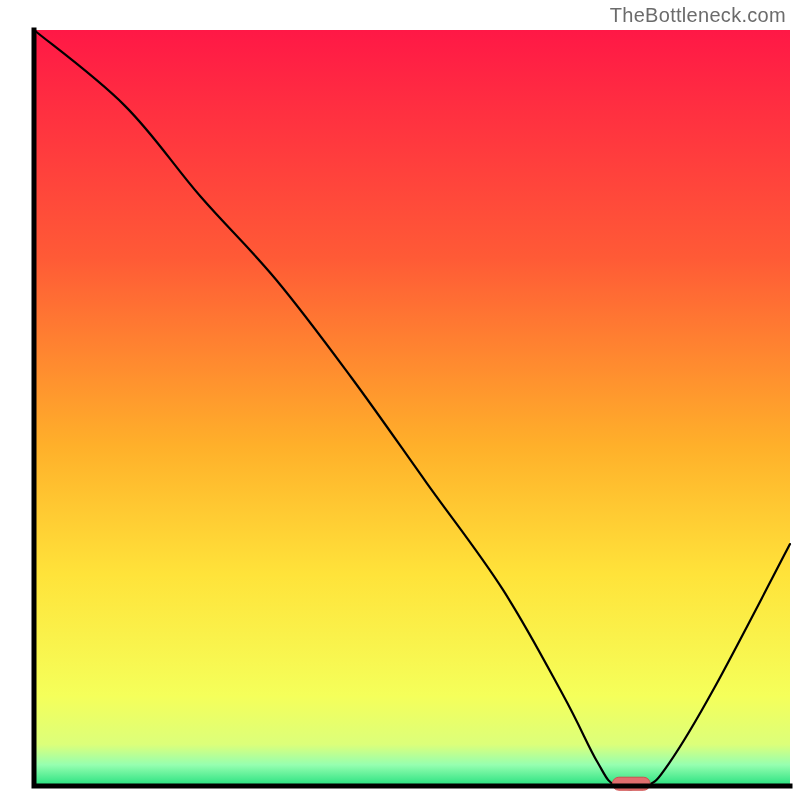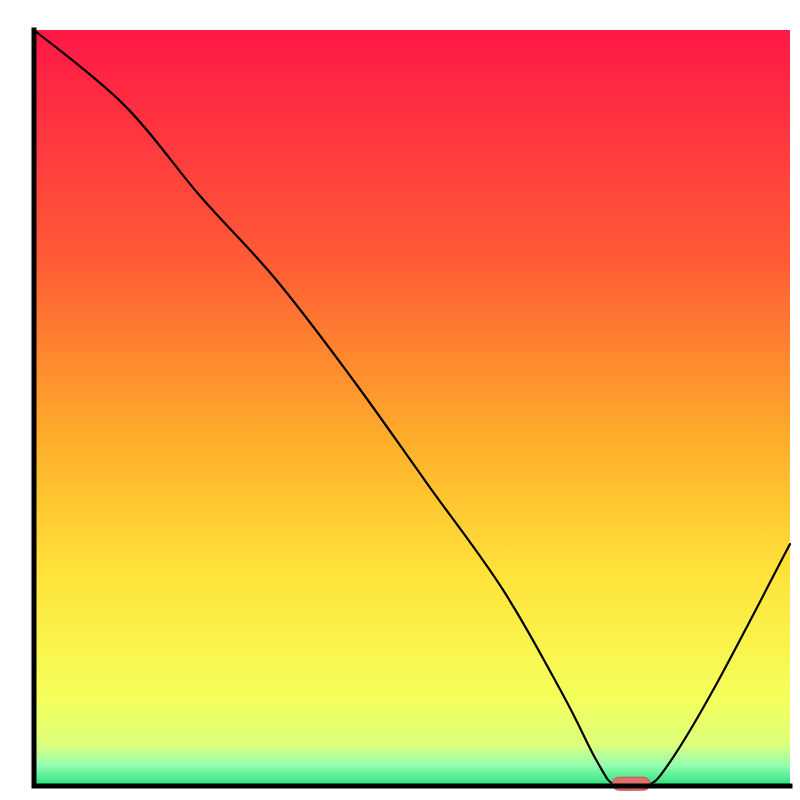--- a/index.html
+++ b/index.html
@@ -29,20 +29,21 @@
     position: absolute;
     left: 0;
     top: 0;
     width: 800px;
     height: 800px;
   }
 </style>
 </head>
 <body>
 <div class="container">
+  <div class="watermark">TheBottleneck.com</div>
   <svg class="chart" id="chart-svg" viewBox="0 0 800 800">
       <defs>
         <linearGradient id="bg-grad" x1="0" y1="0" x2="0" y2="1">
           <stop offset="0%" stop-color="#ff1846"></stop>
           <stop offset="30%" stop-color="#ff5a36"></stop>
           <stop offset="55.00000000000001%" stop-color="#ffb02a"></stop>
           <stop offset="72%" stop-color="#ffe33a"></stop>
           <stop offset="88%" stop-color="#f5ff5a"></stop>
           <stop offset="94.5%" stop-color="#dcff7a"></stop>
           <stop offset="97.2%" stop-color="#96ffb0"></stop>

